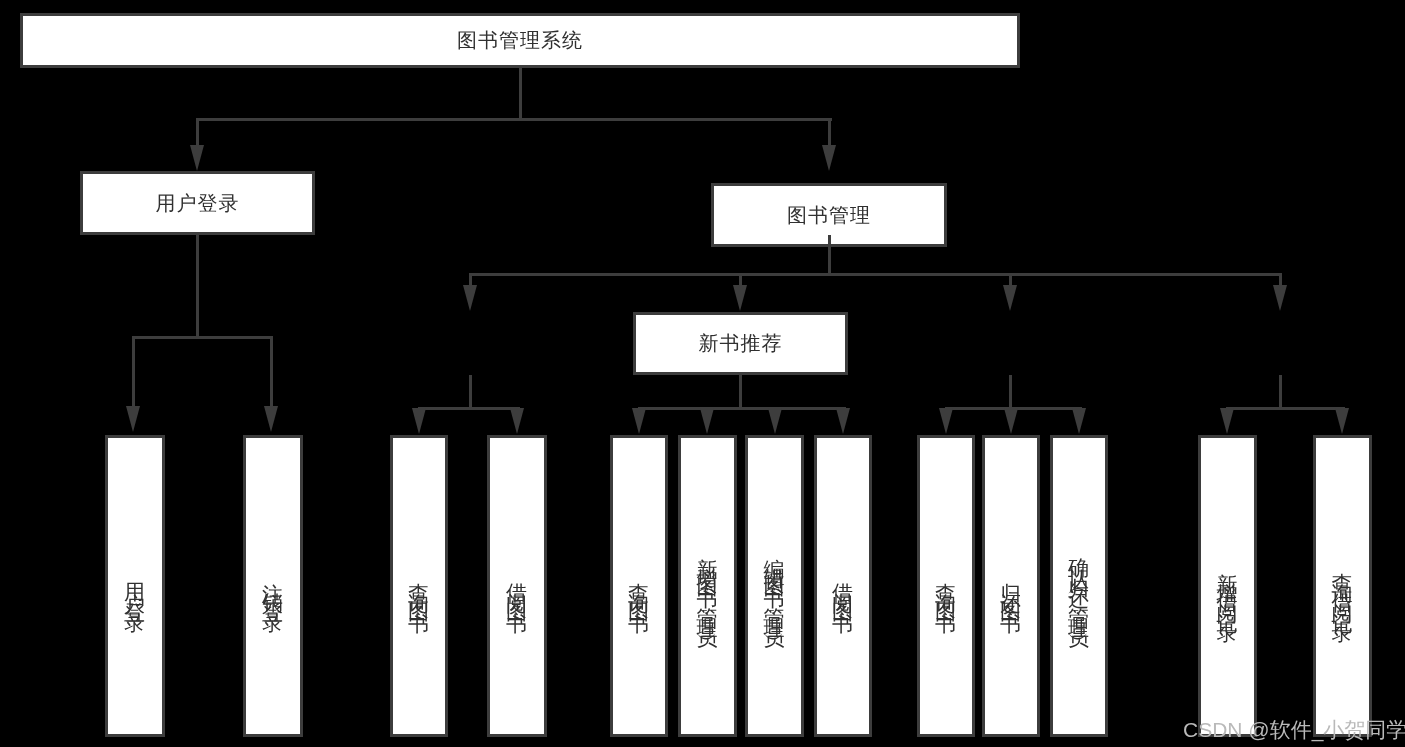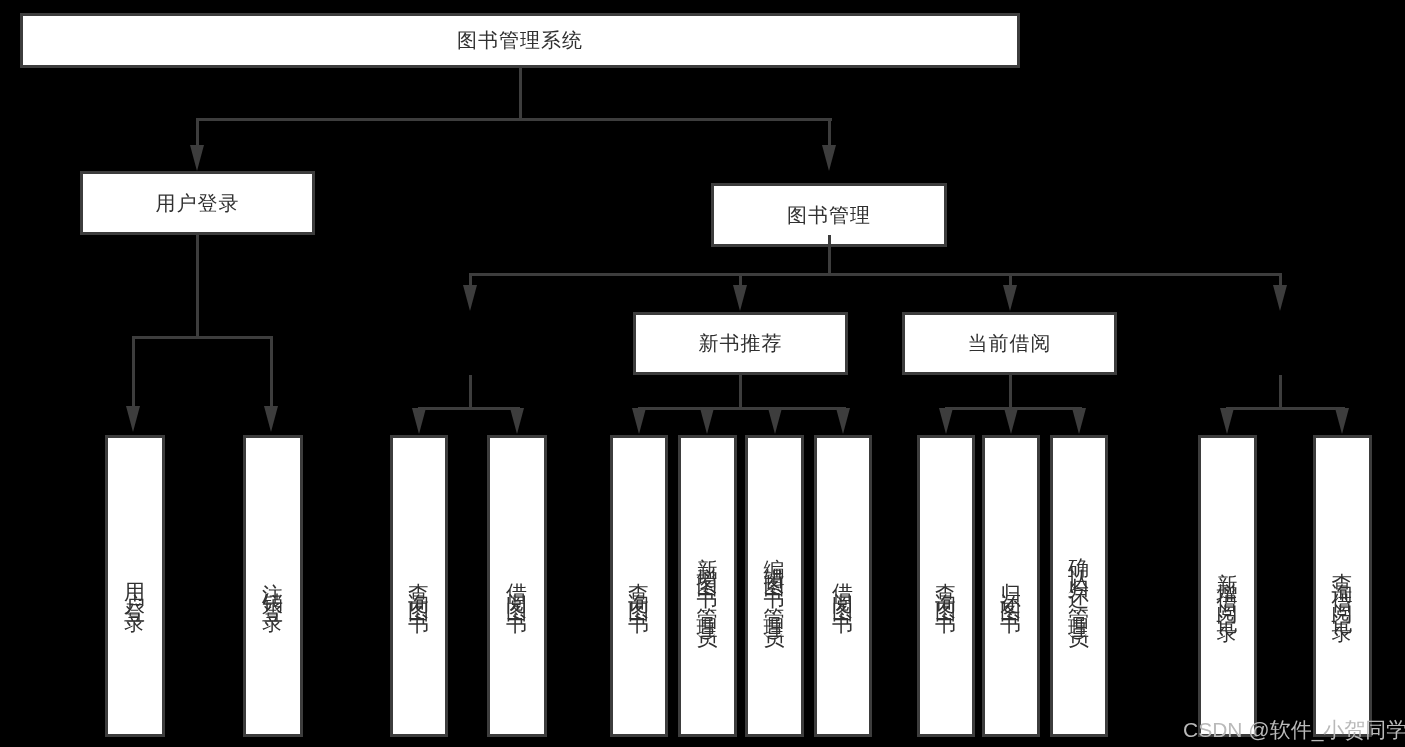--- a/index.html
+++ b/index.html
@@ -89,23 +89,20 @@
   <div class="vl" style="left:739px; top:276px; height:12px;"></div>
   <div class="ar" style="left:733px; top:285px;"></div>
   <div class="vl" style="left:1009px; top:276px; height:12px;"></div>
   <div class="ar" style="left:1003px; top:285px;"></div>
   <div class="vl" style="left:1279px; top:276px; height:12px;"></div>
   <div class="ar" style="left:1273px; top:285px;"></div>
 
   <div class="b" style="left:633px; top:312px; width:215px; height:63px;">
     <span class="ht">新书推荐</span>
   </div>
-  <div class="b" style="left:902px; top:312px; width:215px; height:63px;">
-    <span class="ht">当前借阅</span>
-  </div>
 
   <div class="vl" style="left:469px; top:375px; height:35px;"></div>
   <div class="hl" style="left:418px; top:407px; width:102px;"></div>
   <div class="ar" style="left:412px; top:408px;"></div>
   <div class="ar" style="left:510px; top:408px;"></div>
 
   <div class="vl" style="left:739px; top:375px; height:35px;"></div>
   <div class="hl" style="left:638px; top:407px; width:208px;"></div>
   <div class="ar" style="left:632px; top:408px;"></div>
   <div class="ar" style="left:700px; top:408px;"></div>

